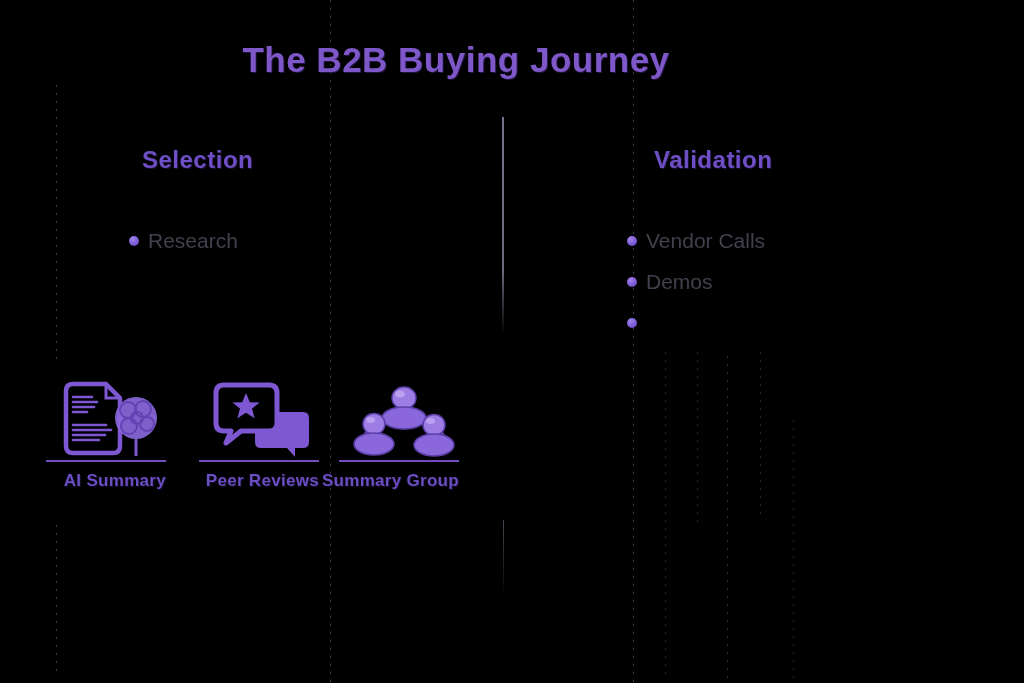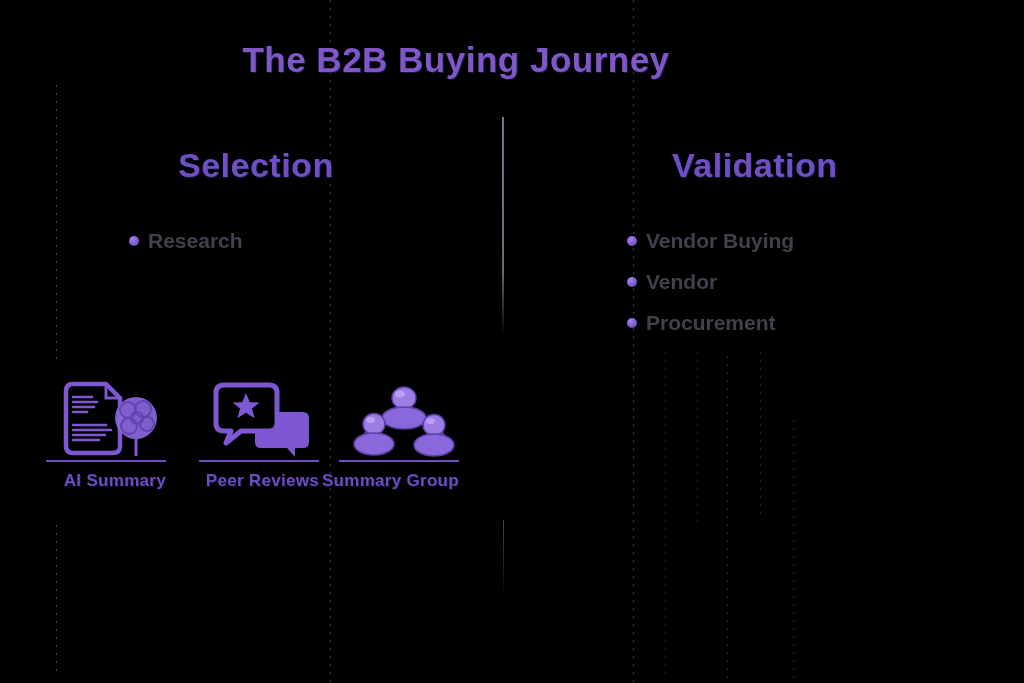--- a/index.html
+++ b/index.html
@@ -8,33 +8,32 @@
     overflow:hidden;font-family:"Liberation Sans",sans-serif;
   }
   
   .title{
     position:absolute;left:0;top:40px;width:912px;text-align:center;
     font-size:35px;font-weight:bold;letter-spacing:.5px;
     color:var(--c-title,#7e57c9);
     text-shadow:1px 1px 0 #221640,0 0 3px rgba(0,0,0,.8);
   }
   .col-heading{
-    position:absolute;top:146px;font-size:34px;font-weight:bold;letter-spacing:.5px;
+    position:absolute;top:146px;font-size:24px;font-weight:bold;letter-spacing:.5px;
     color:var(--c-heading,#6f4fc5);
     text-shadow:1px 1px 0 #1c1236,0 0 3px rgba(0,0,0,.8);
-    margin-left:36px;
   }
   .heading-selection{left:142px;}
-  .heading-validation{left:636px;}
+  .heading-validation{left:654px;}
   .bullet-list{position:absolute;top:220px;list-style:none;margin:0;padding:0;}
   .list-selection{left:129px;}
   .list-validation{left:627px;}
   .bullet-list li{
     display:flex;align-items:center;height:41px;
-    font-size:21px;font-weight:700;color:var(--c-list_text,#40404c);
+    font-size:21px;font-weight:400;color:var(--c-list_text,#40404c);
     text-shadow:0 0 2px rgba(0,0,0,.9);
     white-space:nowrap;
   }
   .bullet-dot{
     width:10px;height:10px;border-radius:50%;margin-right:9px;flex:0 0 auto;
     background:radial-gradient(circle at 35% 30%, #a284e8 0%, var(--c-bullet,#7d5cd6) 55%, #5b3fae 100%);
   }
   
   .divider{
     position:absolute;left:502px;top:117px;width:2px;height:218px;
@@ -88,29 +87,28 @@
     <li>
       <span class="bullet-dot"></span>
       <span>Research</span>
     </li>
   </ul>
 
   <div class="col-heading heading-validation">Validation</div>
   <ul class="bullet-list list-validation">
     <li>
       <span class="bullet-dot"></span>
-      <span>Vendor Buying</span>
+      <span>Vendor Calls</span>
     </li>
     <li>
       <span class="bullet-dot"></span>
-      <span>Vendor</span>
+      <span>Demos</span>
     </li>
     <li>
       <span class="bullet-dot"></span>
-      <span>Procurement</span>
     </li>
   </ul>
 
   <div class="icon-card card-1">
     <div class="icon-wrap">
       <svg width="110" height="80" viewBox="0 0 110 80">
         <path class="stroke" stroke-width="4.5" stroke-linejoin="round" d="M50 4 L17 4 Q10 4 10 11 L10 66 Q10 73 17 73 L57 73 Q64 73 64 66 L64 18 Z"></path>
         <path class="stroke" stroke-width="3" d="M50 4 L50 18 L64 18"></path>
         <g class="stroke" stroke-width="2.6" stroke-linecap="round">
           <path d="M17 17 H36"></path>

